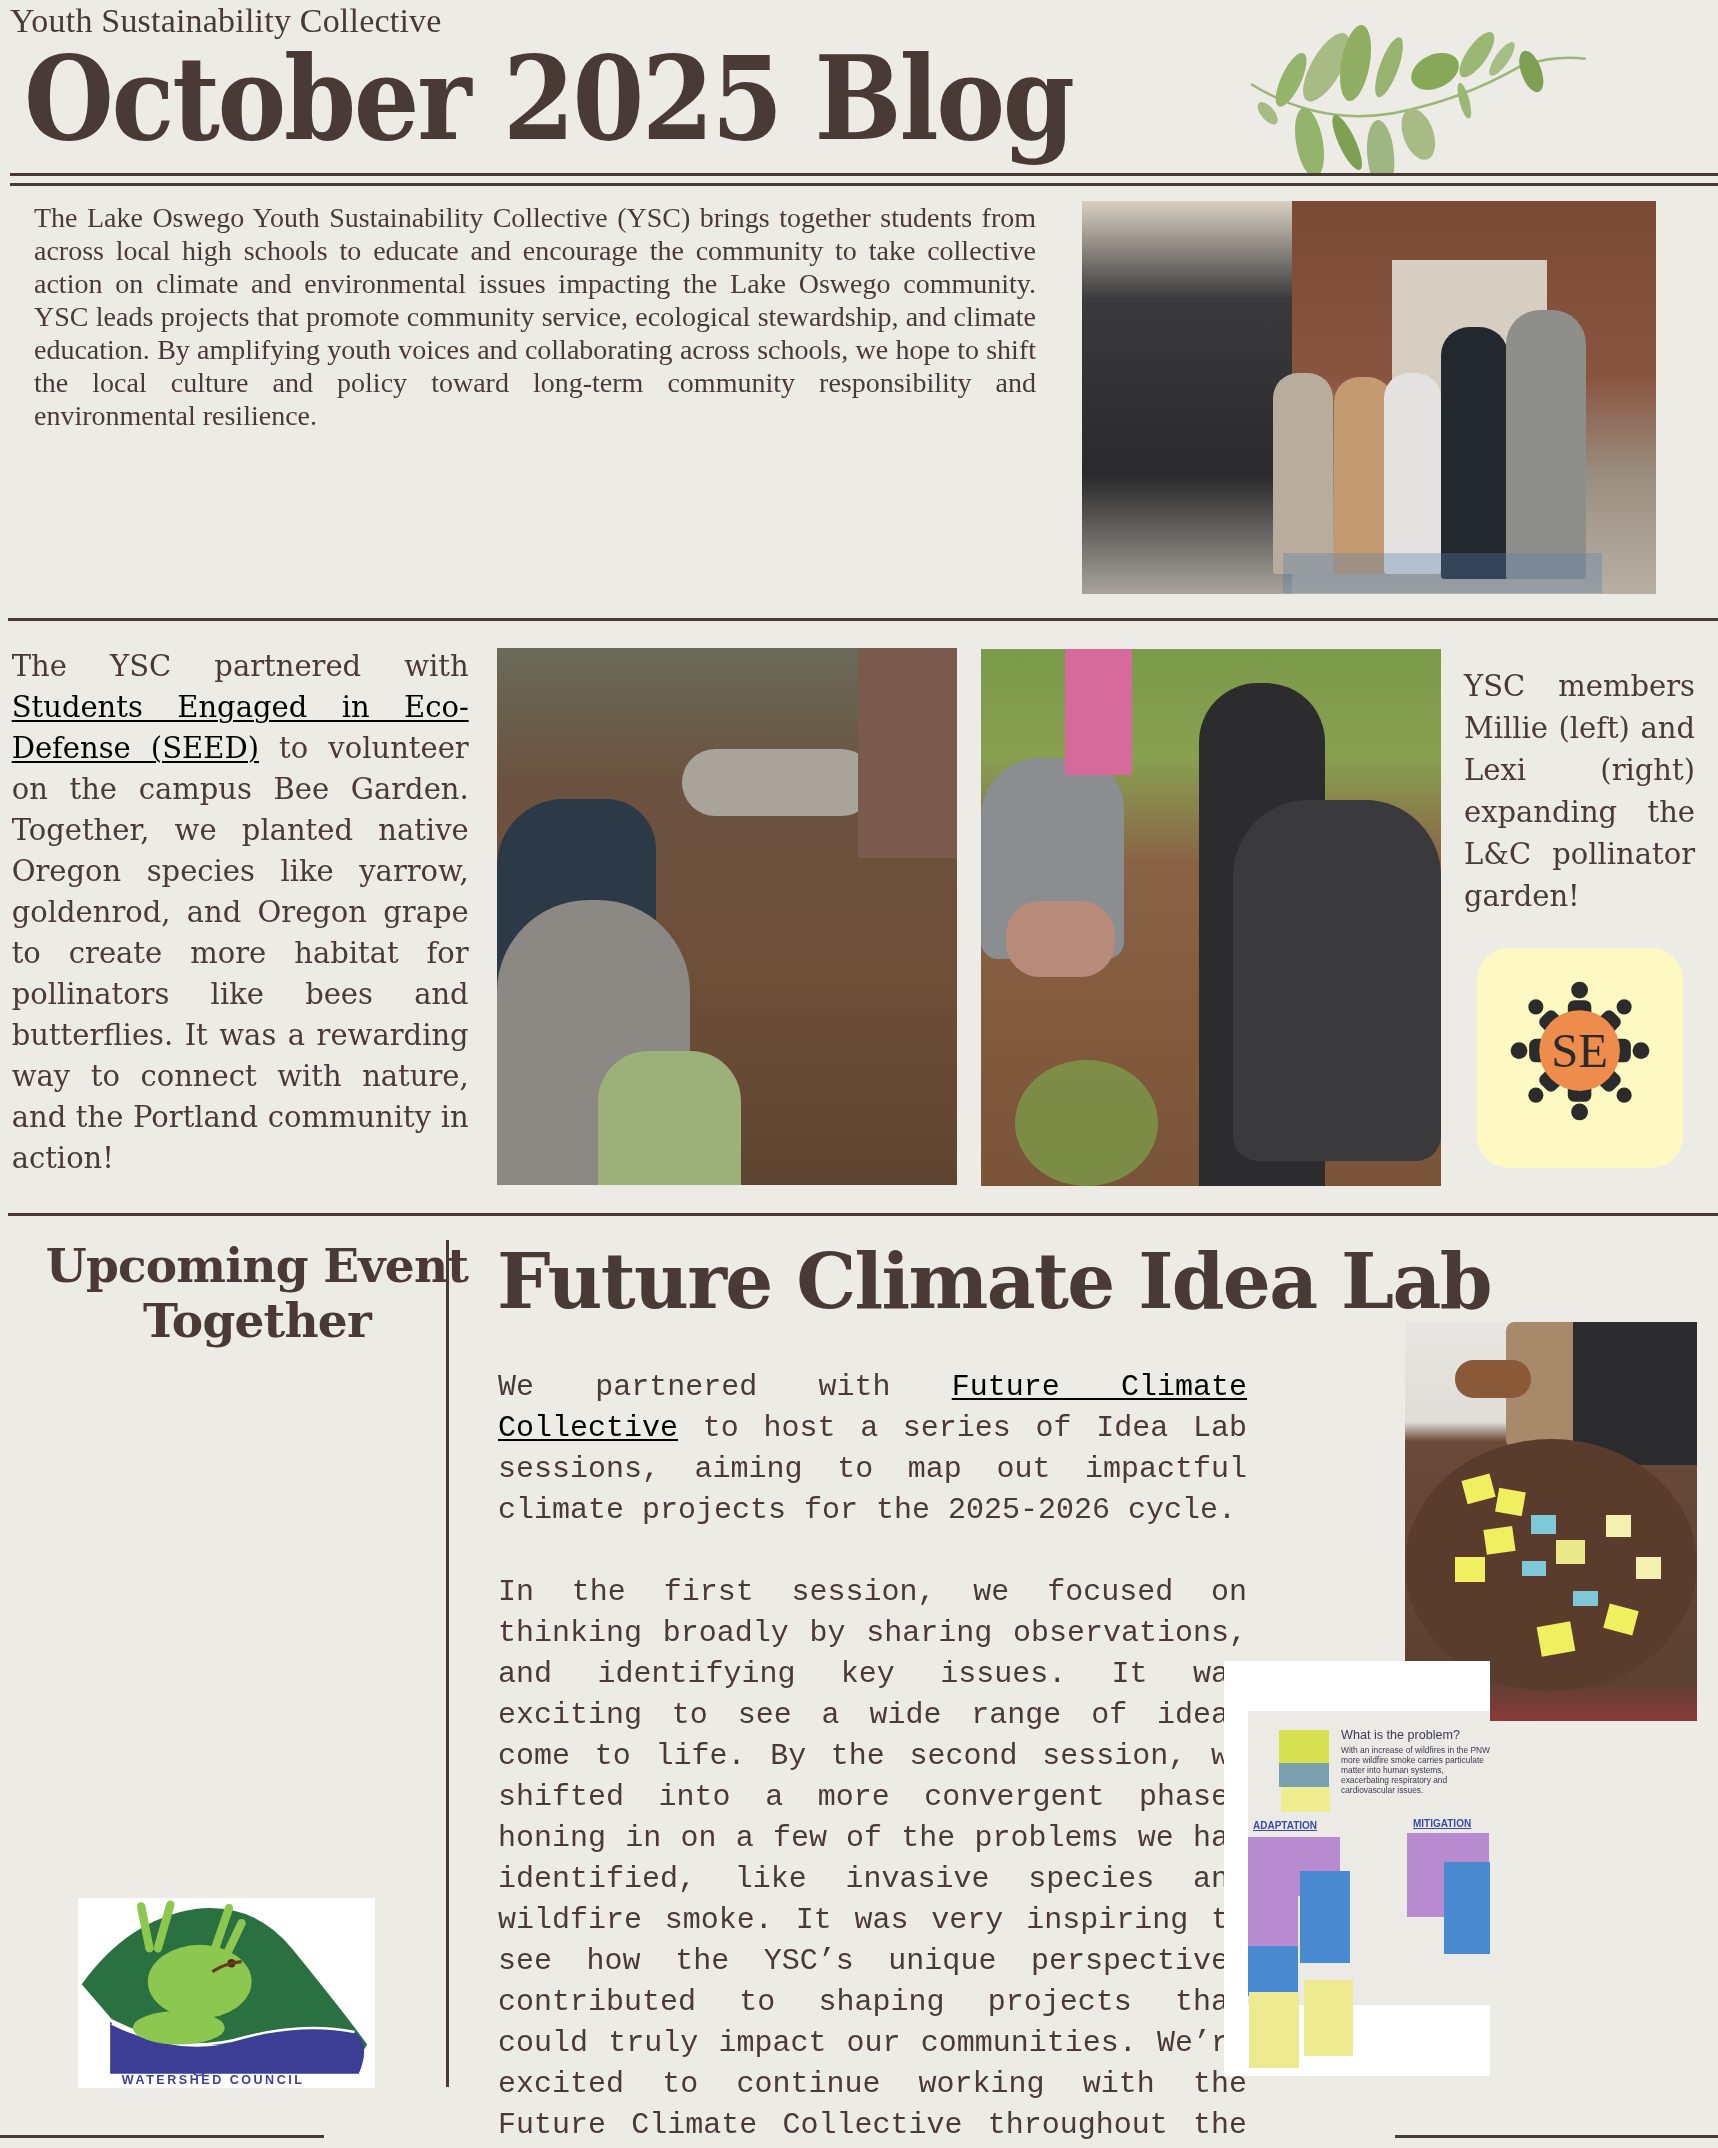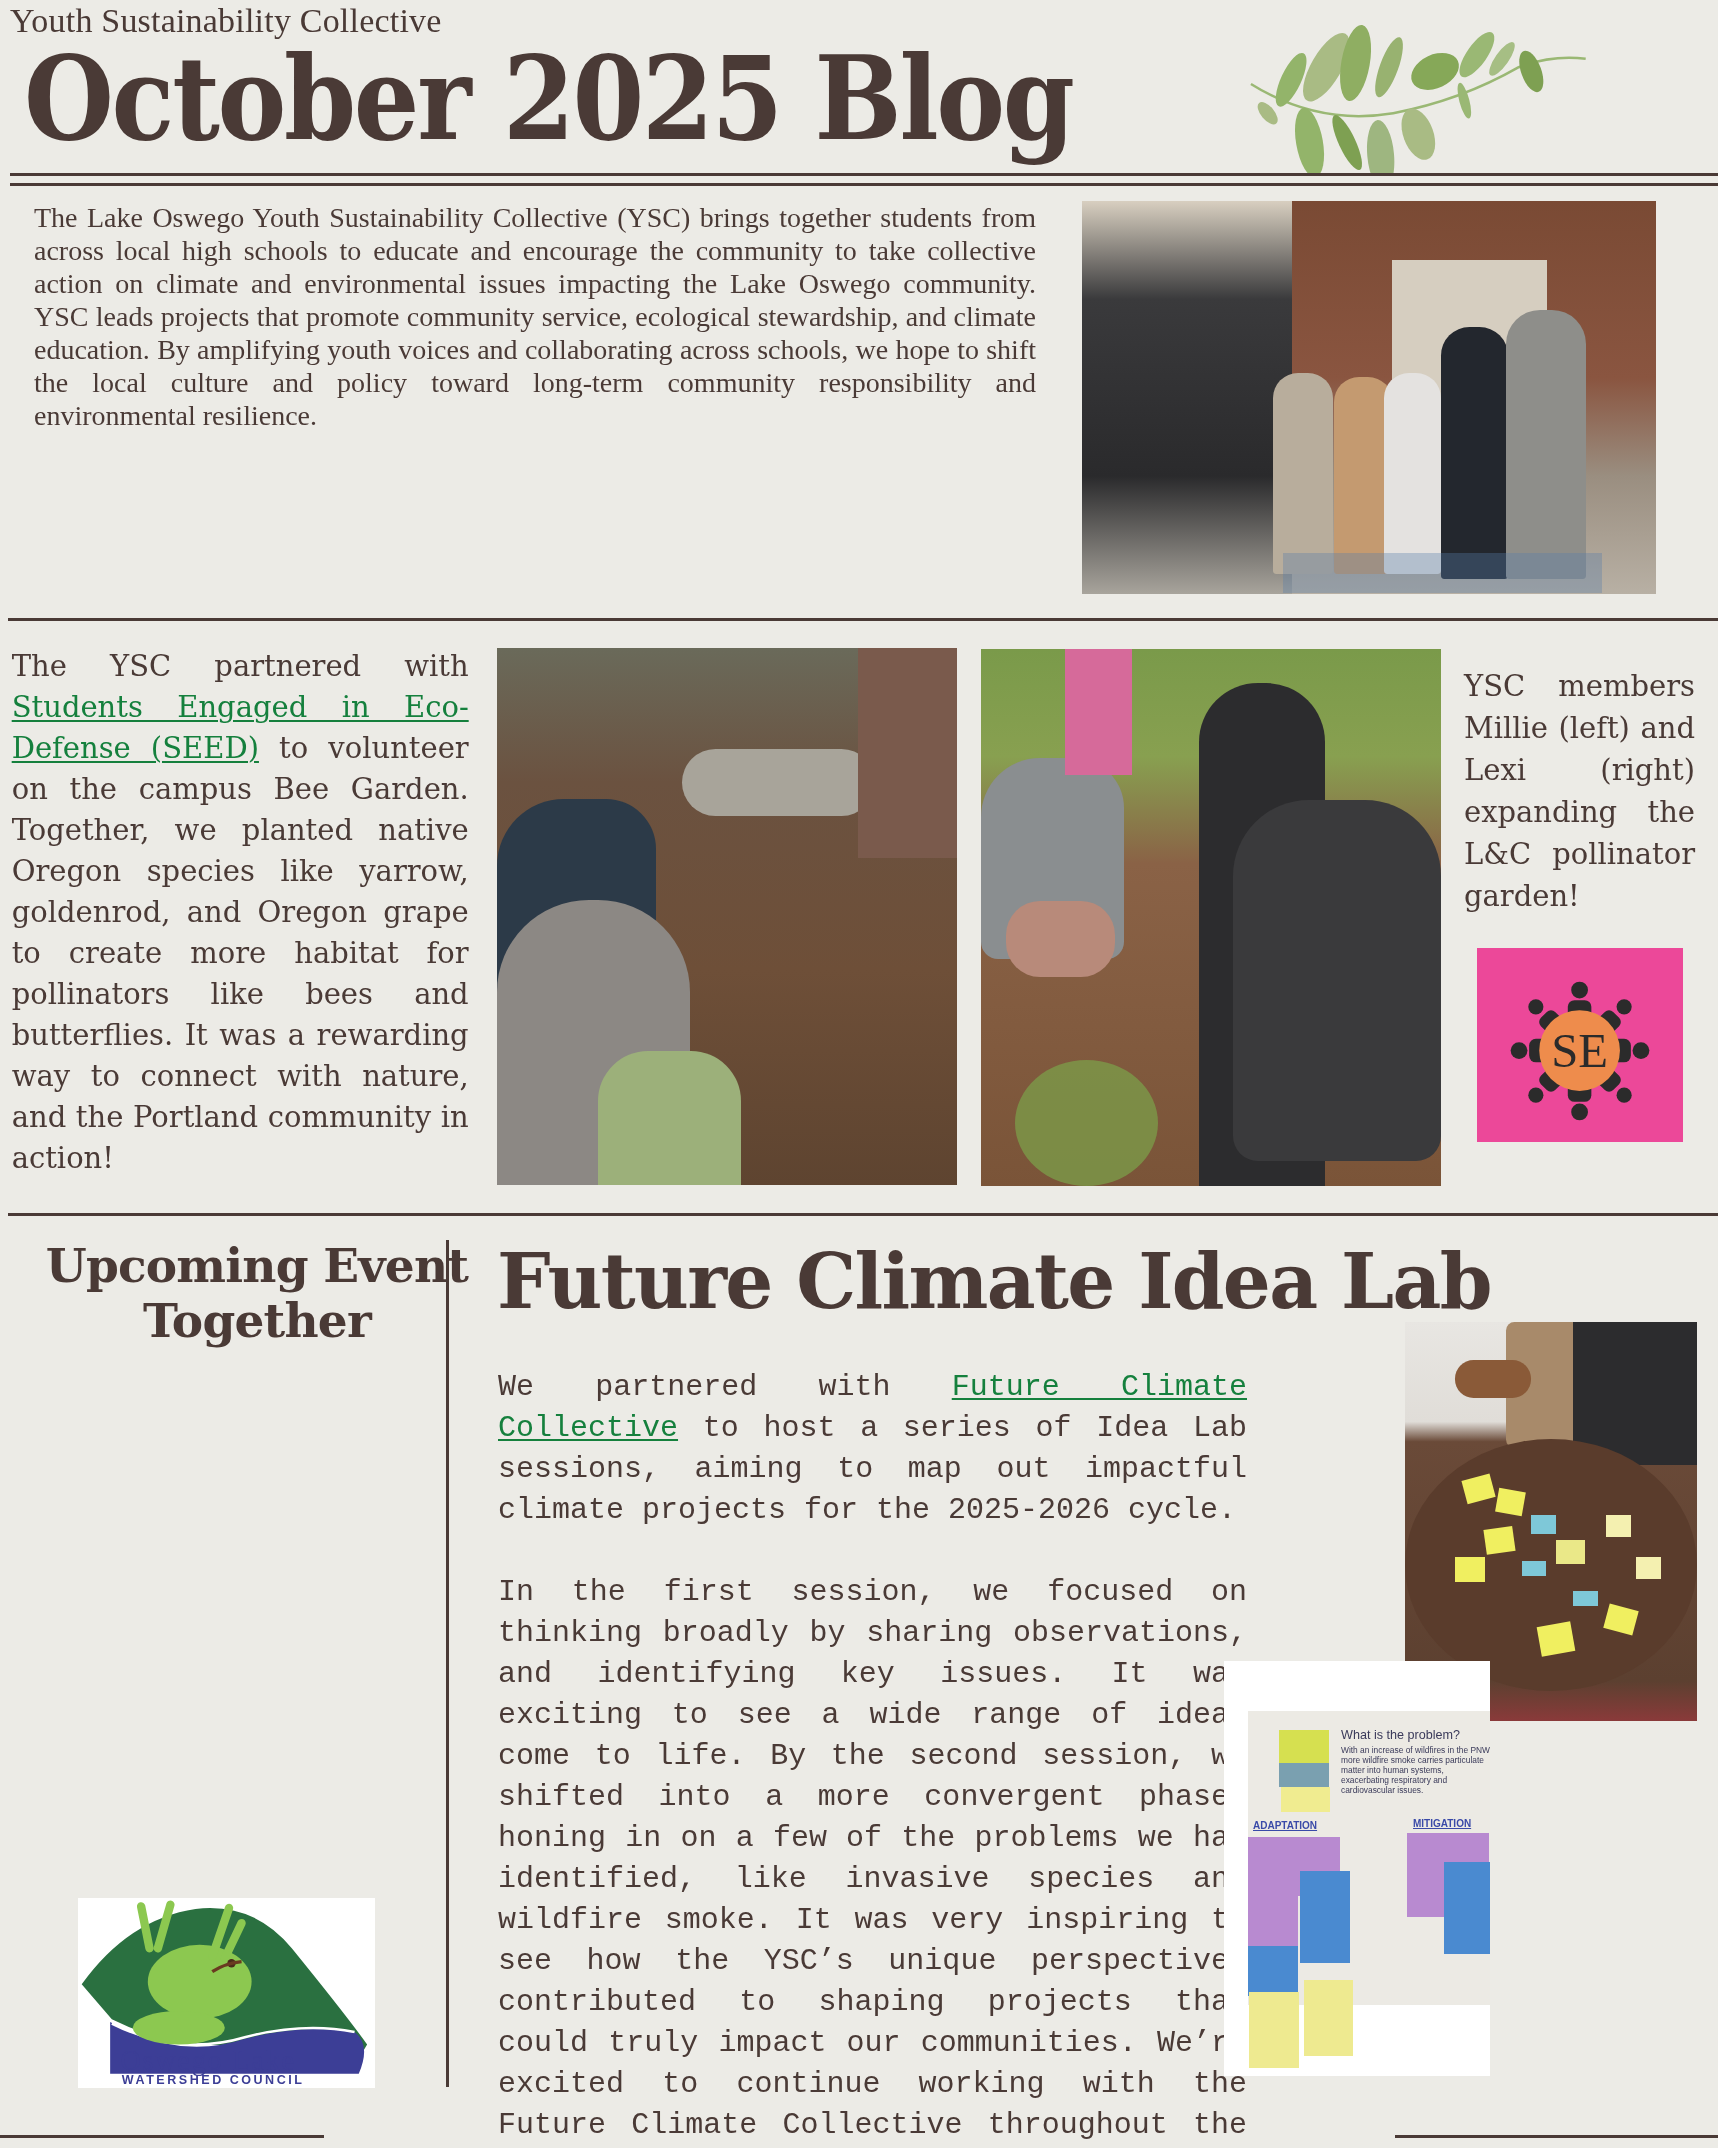--- a/index.html
+++ b/index.html
@@ -1,36 +1,36 @@
 <!DOCTYPE html>
 <html style="font-size:13.4px"><head>
 <meta charset="utf-8">
 <style>
   * { box-sizing: border-box; margin: 0; padding: 0; }
   html, body { width: 1718px; height: 2148px; background: #ecebe6; overflow: hidden; }
   body { position: relative; color: #4a3a36; font-family: "DejaVu Serif", serif; }
   .abs { position: absolute; }
   .rule { position: absolute; background: #4a3a36; }
-  a.link { color: #15803d; text-decoration: underline; text-underline-offset: 3.4px; text-decoration-thickness: 1.7px; }
+  a.link { color: #000000; text-decoration: underline; text-underline-offset: 3.4px; text-decoration-thickness: 1.7px; }
 
   
   .org-name { left: 10px; top: 0px; font-family: "Liberation Serif", serif; font-size: 34px; line-height: 42px; letter-spacing: 0.2px; }
   .main-title { left: 23.5px; top: 37px; font-family: "DejaVu Serif", serif; font-weight: bold; font-size: 111px; line-height: 117px;
                 letter-spacing: -2.5px; transform: scaleX(0.93) scaleY(1.05); transform-origin: left top; }
   .branch { left: 1242px; top: 17px; width: 361px; height: 159px; }
 
   
   .intro { left: 34px; top: 201px; width: 1002px; font-family: "Liberation Serif", serif; font-size: 28px; line-height: 33px; text-align: justify; }
   .intro p + p { margin-top: 33px; }
   .photo { position: absolute; overflow: hidden; }
 
   
   .seed-text { left: 11.7px; top: 646px; width: 457px; font-size: 29px; line-height: 41px; text-align: justify; }
   .caption { left: 1464px; top: 665px; width: 231px; font-size: 29px; line-height: 42px; text-align: justify; }
-  .se-logo { left: 1477px; top: 948px; width: 206px; height: 194px; background: #ec4899; }
+  .se-logo { left: 1477px; top: 948px; width: 206px; height: 220px; background: #fef9c3; border-radius: 32px; }
 
   
   .event-title { left: 17px; top: 1238px; width: 424px; text-align: center; font-family: "DejaVu Serif", serif; font-weight: bold;
                  font-size: 47px; line-height: 55px; letter-spacing: -0.8px; margin-left: 28px; }
   .event-text { left: 17px; top: 1365px; width: 424px; text-align: center; font-size: 28px; line-height: 40px; }
   .event-text p + p { margin-top: 40px; }
   .owc-logo { left: 78px; top: 1898px; width: 297px; height: 190px; background: #ffffff; }
 
   
   .lab-title { left: 497px; top: 1235px; font-family: "DejaVu Serif", serif; font-weight: bold; font-size: 77px; line-height: 92px;

